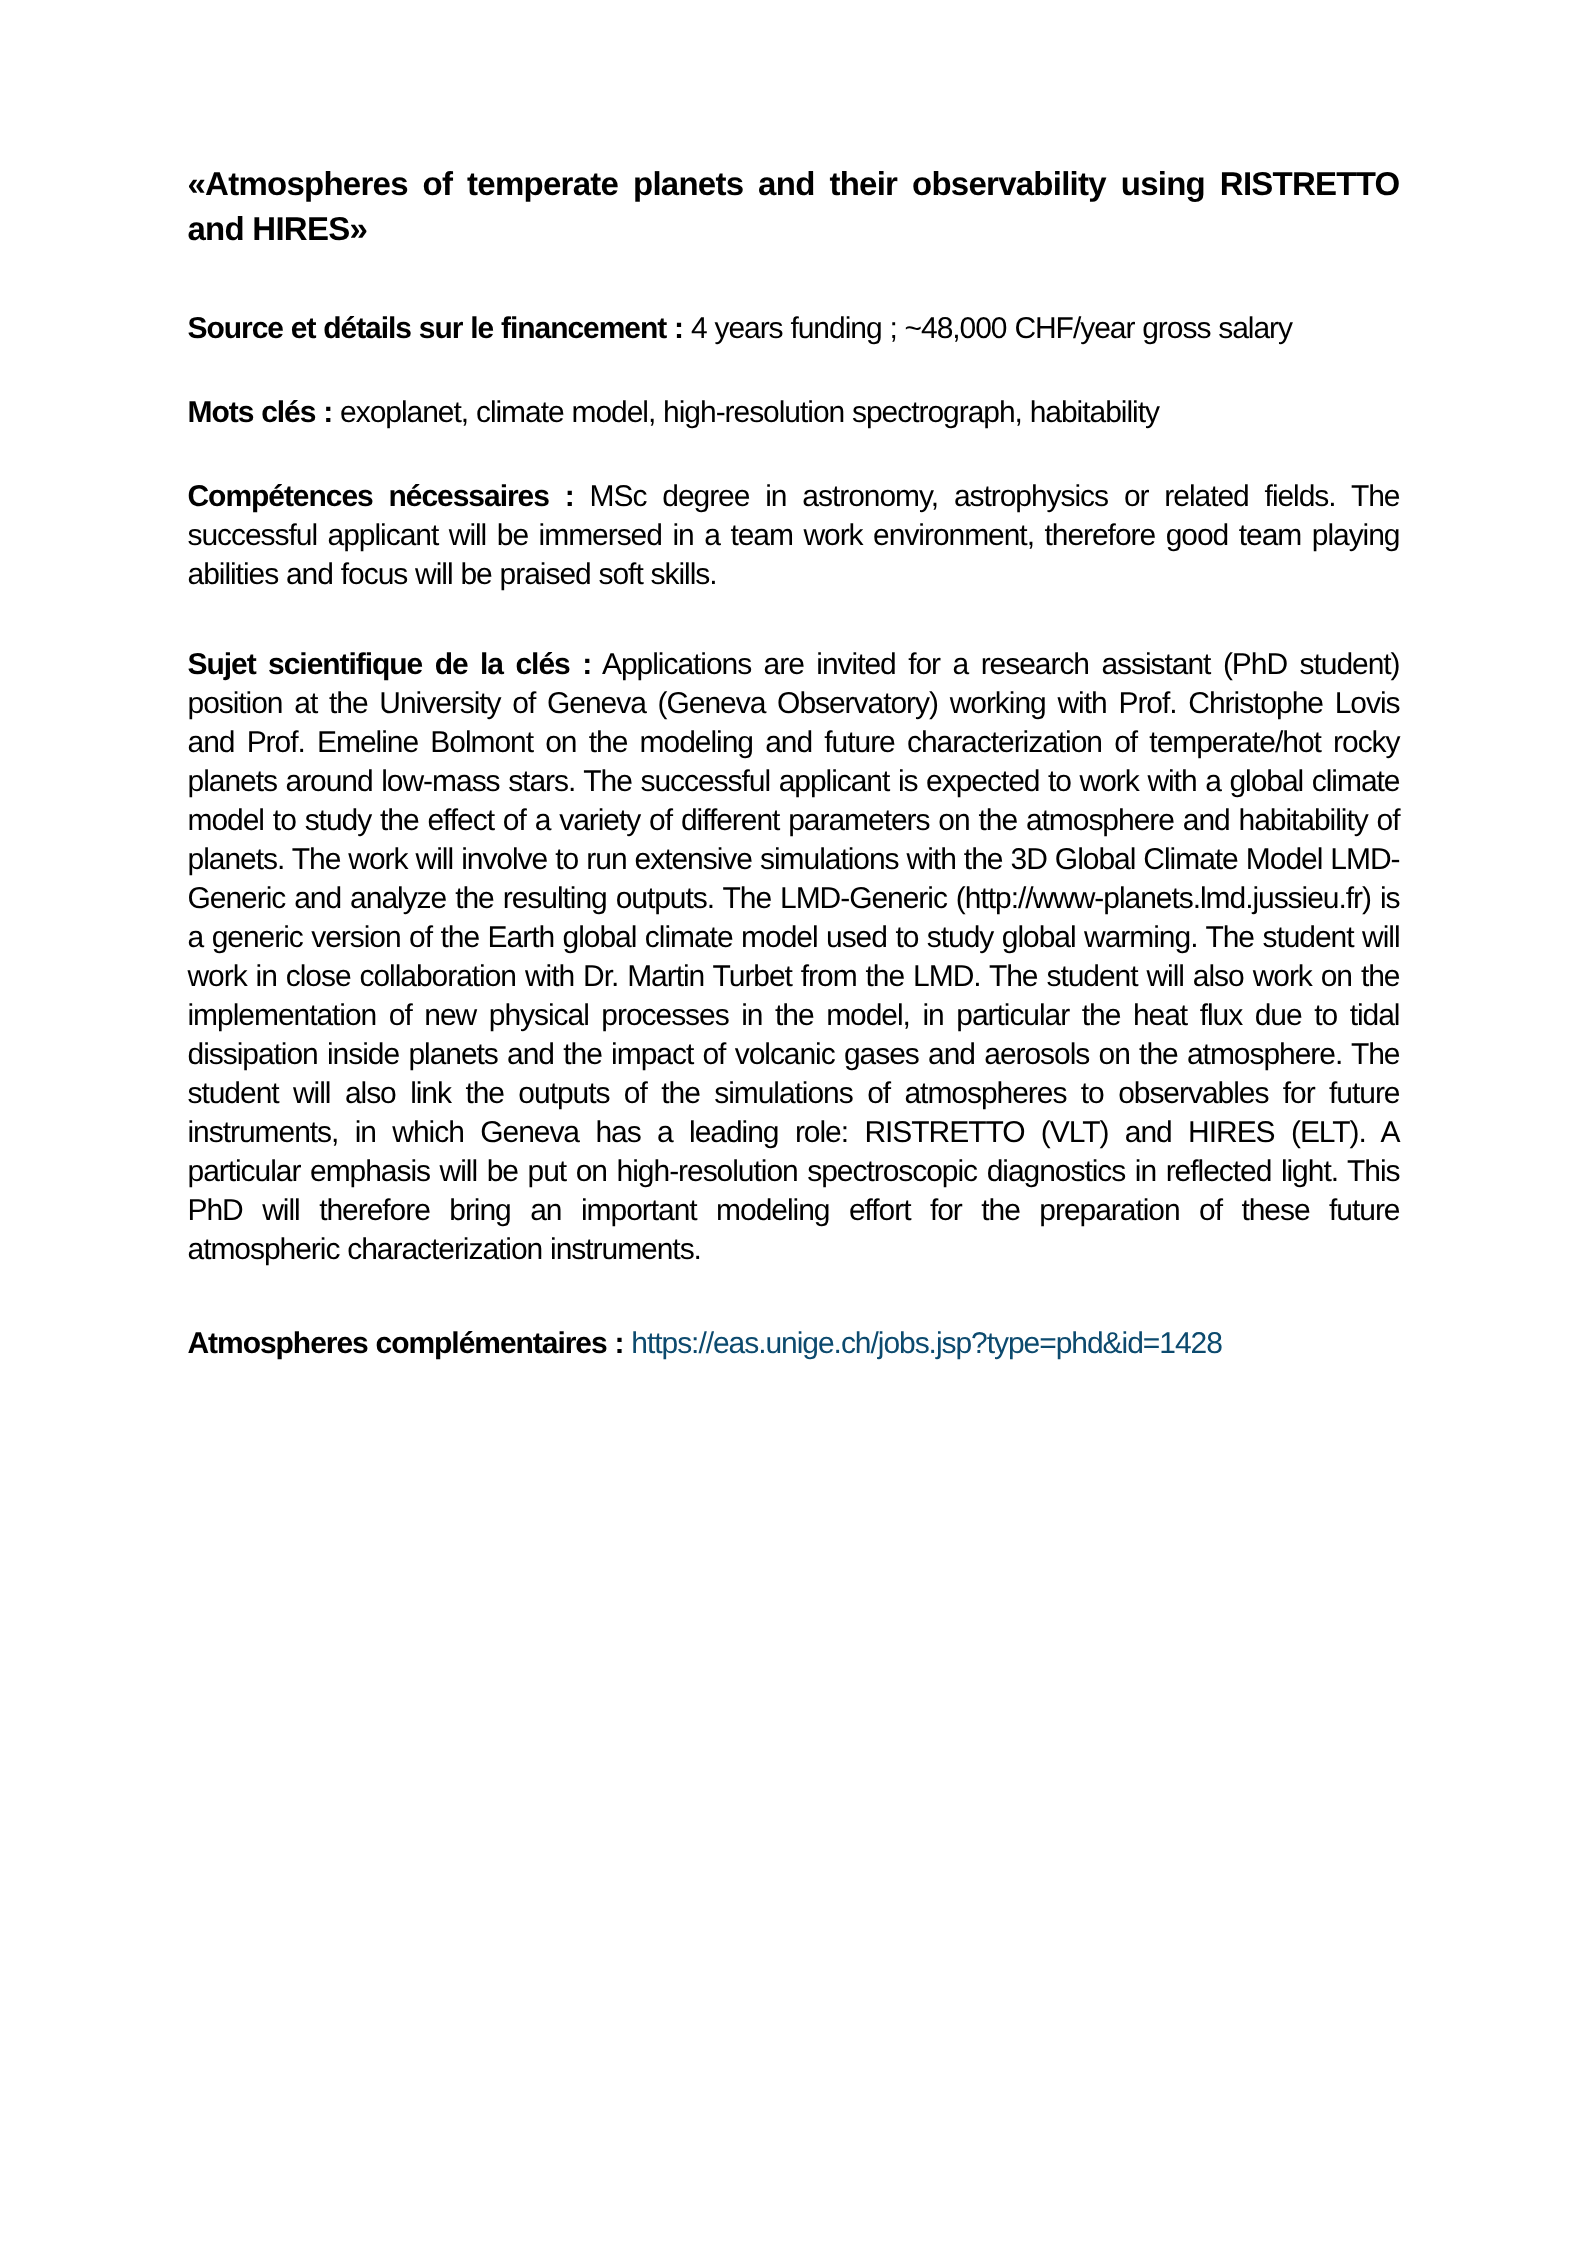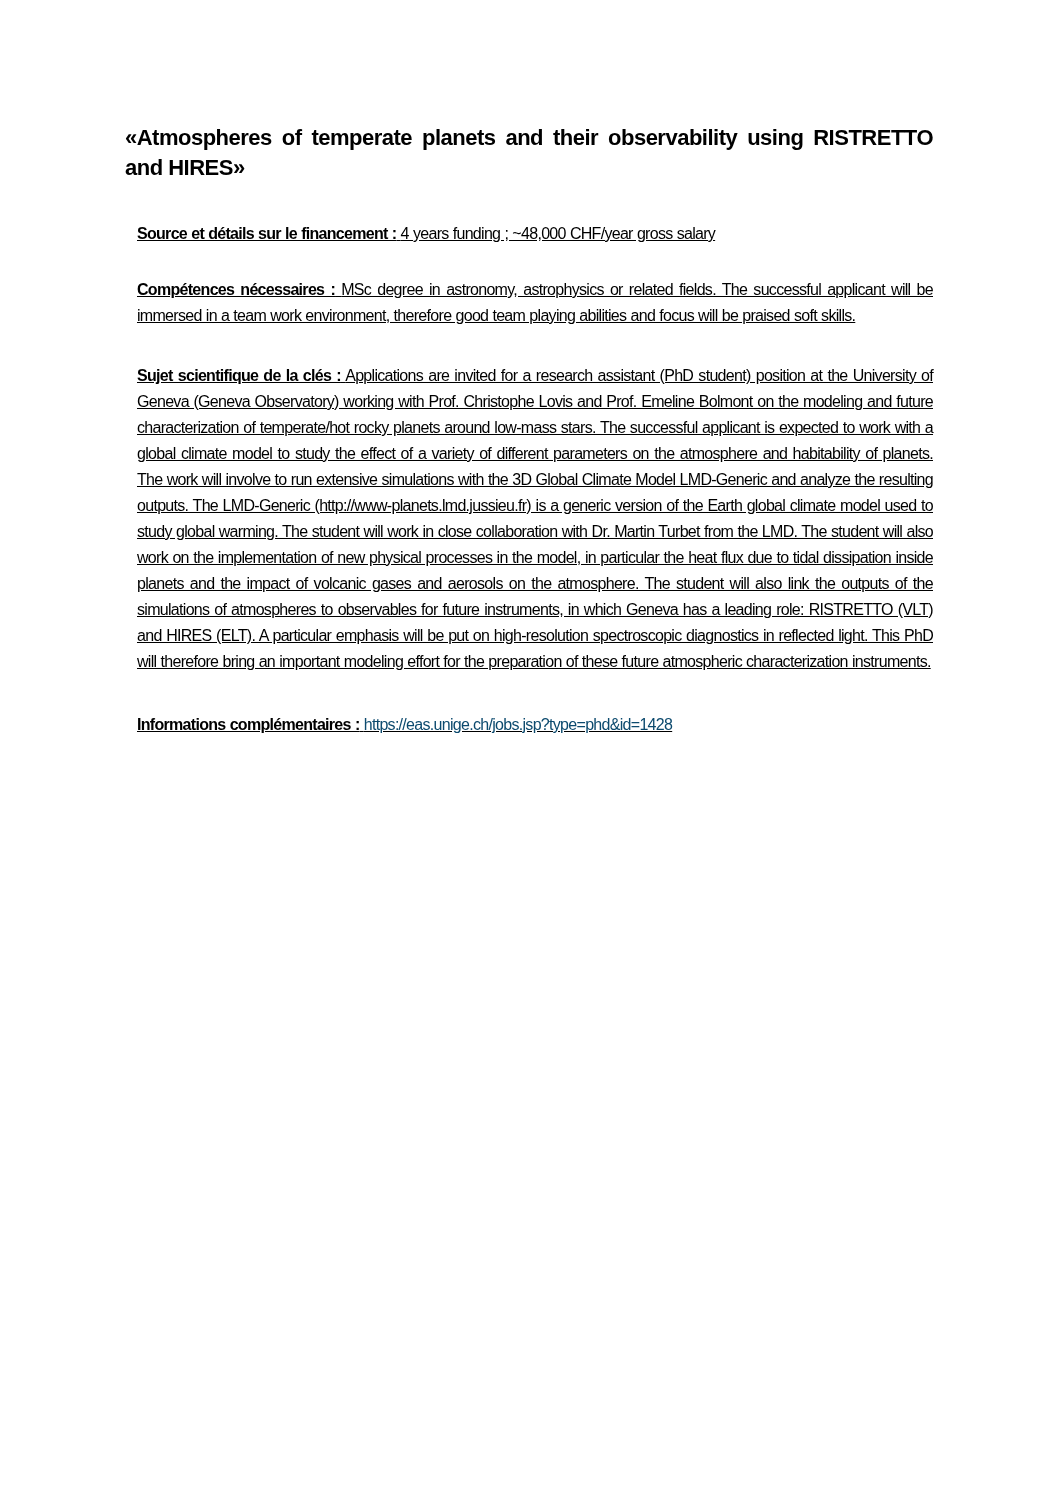--- a/index.html
+++ b/index.html
@@ -12,39 +12,38 @@
     width: 1058px;
     height: 1496px;
     background: #ffffff;
     overflow: hidden;
     font-family: "Liberation Sans", sans-serif;
     color: #000000;
   }
   .content {
     position: absolute;
     left: 125px;
-    top: 123px;
+    top: 108px;
     width: 808px;
   }
   .title {
     margin: 0 0 38px 0;
     font-size: 22px;
     line-height: 30px;
     font-weight: bold;
     letter-spacing: -0.5px;
     text-align: justify;
   }
   .para {
-    margin: 0 0 30px 12px;
-    font-size: 16px;
+    margin: 0 0 30px 0;
+    font-size: 20px;
     line-height: 26px;
     letter-spacing: -0.7px;
     text-align: justify;
     word-spacing: 0.4px;
-    text-decoration: underline;
   }
   .para .label {
     font-weight: bold;
   }
   .para.gap-lg {
     margin-bottom: 34px;
   }
   .para.gap-xl {
     margin-bottom: 37px;
   }
@@ -59,30 +58,34 @@
 <div class="page">
   <div class="content">
 
     <h1 class="title">«Atmospheres of temperate planets and their observability using RISTRETTO and HIRES»</h1>
 
     <p class="para">
       <span class="label">Source et détails sur le financement :</span>
       <span>4 years funding ; ~48,000 CHF/year gross salary</span>
     </p>
 
+    <p class="para">
+      <span class="label">Mots clés :</span>
+      <span>exoplanet, climate model, high-resolution spectrograph, habitability</span>
+    </p>
 
     <p class="para gap-lg">
       <span class="label">Compétences nécessaires :</span>
       <span>MSc degree in astronomy, astrophysics or related fields. The successful applicant will be immersed in a team work environment, therefore good team playing abilities and focus will be praised soft skills.</span>
     </p>
 
     <p class="para gap-xl">
       <span class="label">Sujet scientifique de la clés :</span>
       <span>Applications are invited for a research assistant (PhD student) position at the University of Geneva (Geneva Observatory) working with Prof. Christophe Lovis and Prof. Emeline Bolmont on the modeling and future characterization of temperate/hot rocky planets around low-mass stars. The successful applicant is expected to work with a global climate model to study the effect of a variety of different parameters on the atmosphere and habitability of planets. The work will involve to run extensive simulations with the 3D Global Climate Model LMD-Generic and analyze the resulting outputs. The LMD-Generic (http://www-planets.lmd.jussieu.fr) is a generic version of the Earth global climate model used to study global warming. The student will work in close collaboration with Dr. Martin Turbet from the LMD. The student will also work on the implementation of new physical processes in the model, in particular the heat flux due to tidal dissipation inside planets and the impact of volcanic gases and aerosols on the atmosphere. The student will also link the outputs of the simulations of atmospheres to observables for future instruments, in which Geneva has a leading role: RISTRETTO (VLT) and HIRES (ELT). A particular emphasis will be put on high-resolution spectroscopic diagnostics in reflected light. This PhD will therefore bring an important modeling effort for the preparation of these future atmospheric characterization instruments.</span>
     </p>
 
     <p class="para">
-      <span class="label">Informations complémentaires :</span>
+      <span class="label">Atmospheres complémentaires :</span>
       <span class="url-text">https://eas.unige.ch/jobs.jsp?type=phd&amp;id=1428</span>
     </p>
 
   </div>
 </div>
 
 </body></html>

